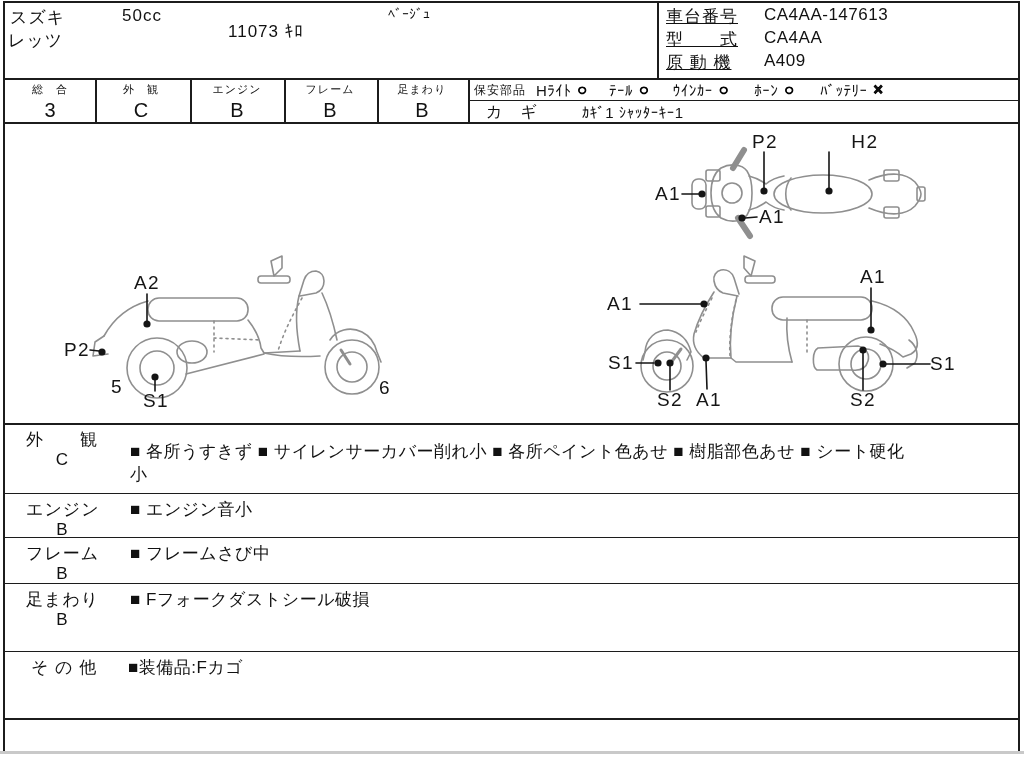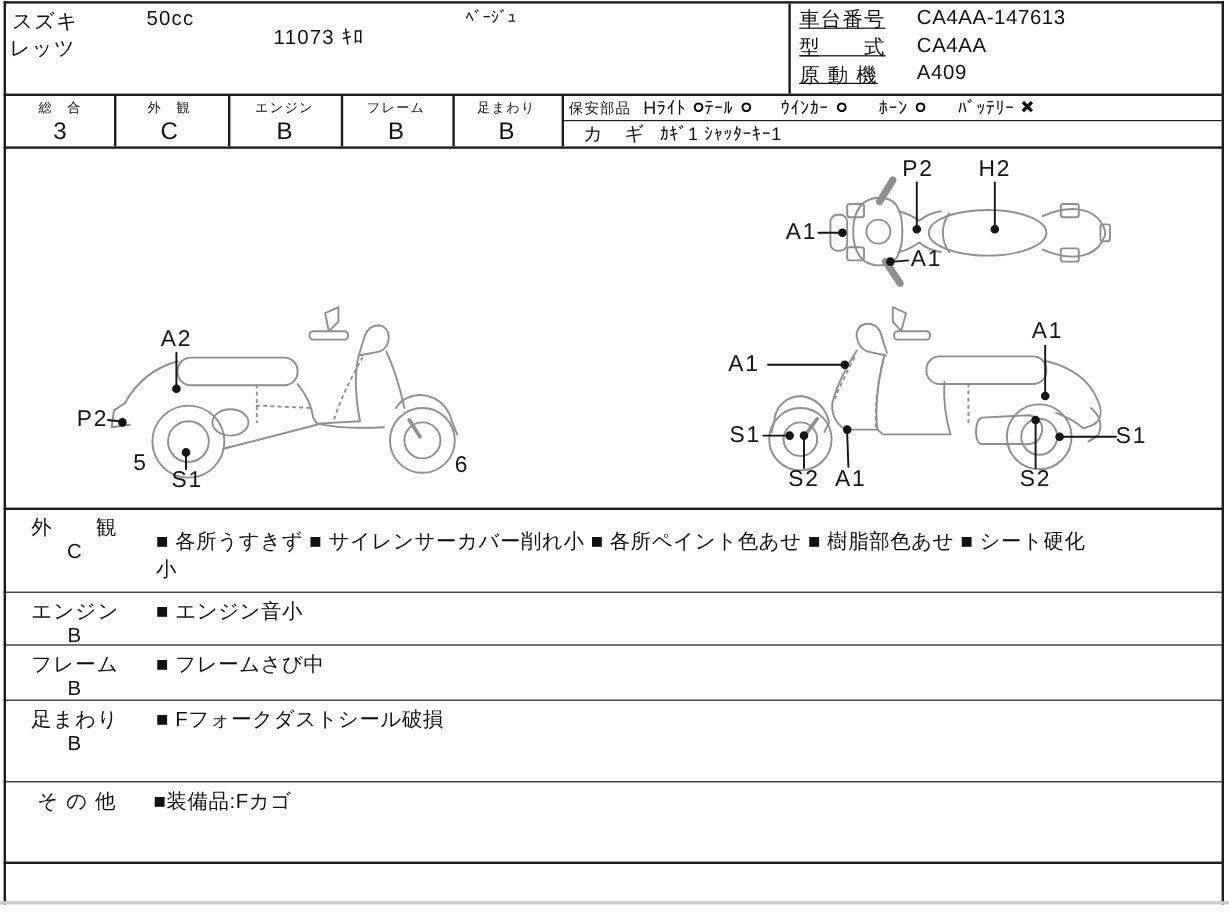--- a/index.html
+++ b/index.html
@@ -80,32 +80,32 @@
     <span class="txt g-label" style="left:330px;top:82px;">フレーム</span>
     <span class="txt g-value" style="left:330px;top:99px;">B</span>
     <span class="txt g-label" style="left:422px;top:82px;">足まわり</span>
     <span class="txt g-value" style="left:422px;top:99px;">B</span>
 
     <div class="ln" style="left:470px;top:100px;width:548px;height:1px;"></div>
     <div class="safety-row" style="left:474px;top:80px;width:544px;height:20px;">
       <span class="sp-title">保安部品</span>
       <span class="sp-name" style="margin-left:10px;">Hﾗｲﾄ</span>
       <span class="sp-mark">○</span>
-      <span class="sp-name" style="">ﾃｰﾙ</span>
+      <span class="sp-name" style="margin-left:22px;">ﾃｰﾙ</span>
       <span class="sp-mark">○</span>
       <span class="sp-name" style="margin-left:24px;">ｳｲﾝｶｰ</span>
       <span class="sp-mark">○</span>
       <span class="sp-name" style="margin-left:26px;">ﾎｰﾝ</span>
       <span class="sp-mark">○</span>
       <span class="sp-name" style="margin-left:26px;text-align:right;">ﾊﾞｯﾃﾘｰ</span>
       <span class="sp-mark">×</span>
     </div>
     <div class="safety-row" style="left:486px;top:102px;width:532px;height:20px;">
       <span class="key-label">カ　ギ</span>
-      <span class="key-value" style="margin-left:12px;">ｶｷﾞ1 ｼｬｯﾀｰｷｰ1</span>
+      <span class="key-value" style="margin-left:44px;">ｶｷﾞ1 ｼｬｯﾀｰｷｰ1</span>
     </div>
   </div>
 
   <div>
     <svg width="1024" height="768" viewBox="0 0 1024 768">
       <g stroke="#8f8f8f" stroke-width="1.6" fill="none" stroke-linecap="round" stroke-linejoin="round">
 
         <rect x="692" y="179" width="14" height="30" rx="6"></rect>
         <path d="M744,150 L733,168" stroke-width="6"></path>
         <path d="M738,218 L750,236" stroke-width="6"></path>
@@ -196,21 +196,21 @@
         <path d="M707,389 L706,361" fill="none"></path>
           <circle cx="706" cy="358" r="2.8"></circle>
         <path d="M863,390 L863,353" fill="none"></path>
           <circle cx="863" cy="350" r="2.8"></circle>
         <path d="M930,364 L886,364" fill="none"></path>
           <circle cx="883" cy="364" r="2.8"></circle>
       </g>
     </svg>
 
     <span class="dlabel" style="left:765px;top:142px;">P2</span>
-    <span class="dlabel" style="left:829px;top:142px;">H2</span>
+    <span class="dlabel" style="left:865px;top:142px;">H2</span>
     <span class="dlabel" style="left:668px;top:194px;">A1</span>
     <span class="dlabel" style="left:772px;top:217px;">A1</span>
     <span class="dlabel" style="left:147px;top:283px;">A2</span>
     <span class="dlabel" style="left:77px;top:350px;">P2</span>
     <span class="dlabel" style="left:117px;top:387px;">5</span>
     <span class="dlabel" style="left:156px;top:401px;">S1</span>
     <span class="dlabel" style="left:385px;top:388px;">6</span>
     <span class="dlabel" style="left:620px;top:304px;">A1</span>
     <span class="dlabel" style="left:873px;top:277px;">A1</span>
     <span class="dlabel" style="left:621px;top:363px;">S1</span>

